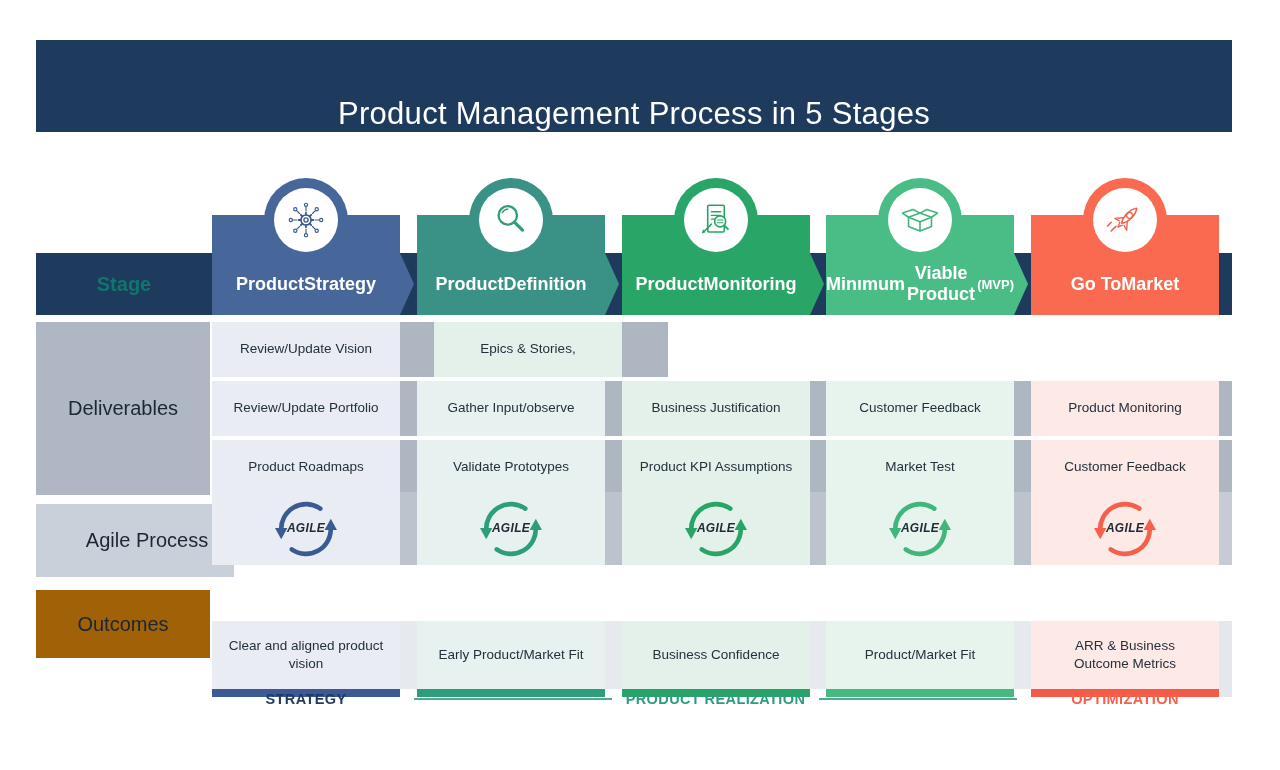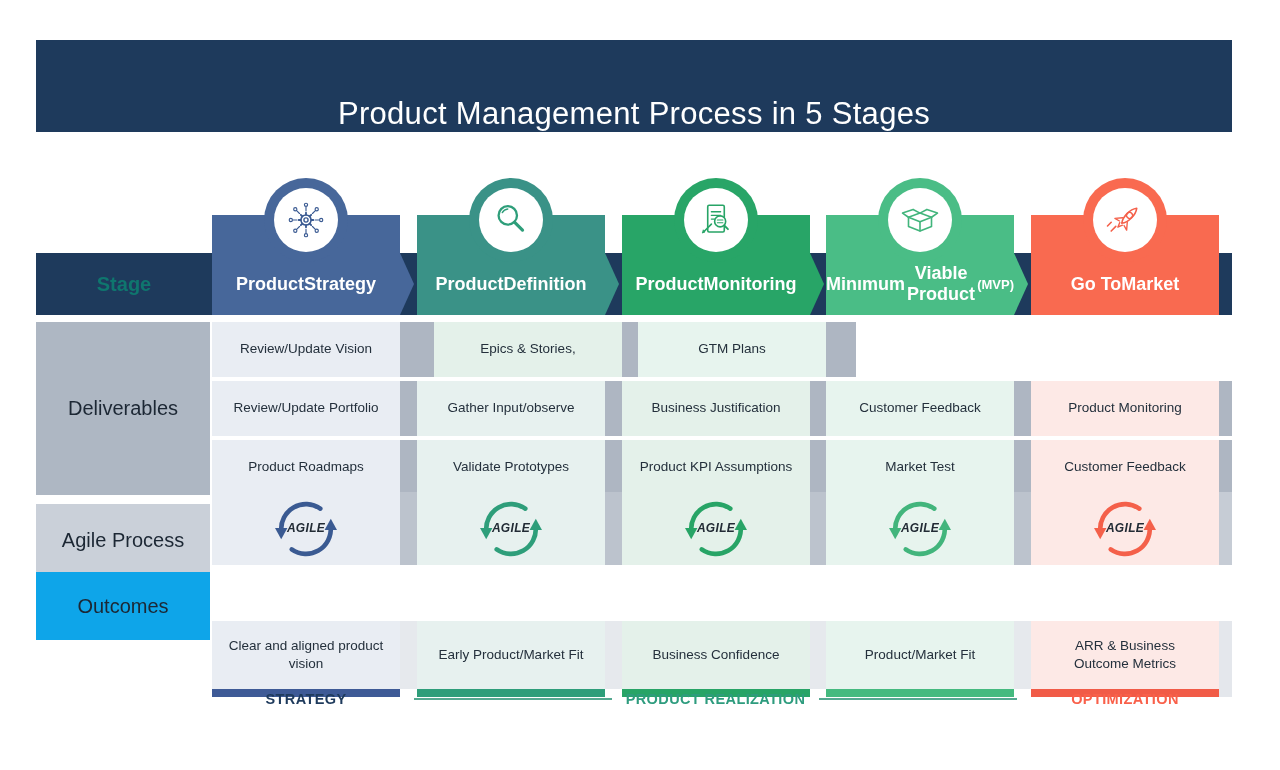--- a/index.html
+++ b/index.html
@@ -32,22 +32,22 @@
                justify-content:center;color:var(--agile);}
   .badge-inner svg{width:46px;height:46px;}
   .stage-name{position:absolute;left:0;top:38px;width:100%;height:62px;display:flex;flex-direction:row;
               align-items:center;justify-content:center;color:#fff;font-weight:bold;font-size:18px;line-height:1.16;text-align:center;}
   .stage-sub{font-size:13px;margin-top:1px;}
 
   
   .rowlabel{position:absolute;left:36px;width:174px;display:flex;align-items:center;justify-content:center;
             font-size:20px;color:#1c2734;}
   .lbl-deliv{top:322px;height:173px;background:#aeb7c3;}
-  .lbl-agile{top:504px;height:73px;background:#cad0d9;}
-  .lbl-out{top:572px;height:68px;background:#0ea5e9;}
+  .lbl-agile{top:504px;height:73px;background:#cad0d9;padding-left:24px;}
+  .lbl-out{top:590px;height:68px;background:#a16207;}
 
   
   .band{position:absolute;left:212px;width:1172px;display:flex;flex-direction:column;gap:4px;}
   .brow{display:flex;}
   .deliv{top:322px;}
   .deliv .brow{height:55px;}
   .cell{width:188px;box-sizing:border-box;display:flex;align-items:center;justify-content:center;text-align:center;
         background:var(--tint);font-size:13.5px;color:#24303c;padding:0 12px;line-height:1.25;}
   .gut{width:17px;}
   .gut.g3{width:16px;}
@@ -201,21 +201,20 @@
   <div class="rowlabel lbl-agile">Agile Process</div>
   <div class="rowlabel lbl-out">Outcomes</div>
 
   <div class="band deliv">
     <div class="brow">
       <div class="cell s1">Review/Update Vision</div>
       <div class="gut"></div>
       <div class="gut"></div>
       <div class="cell s3">Epics &amp; Stories,</div>
       <div class="gut g3"></div>
-      <div class="cell s4">GTM Plans</div>
       <div class="gut"></div>
       <div class="edge"></div>
     </div>
     <div class="brow">
       <div class="cell s1">Review/Update Portfolio</div>
       <div class="gut"></div>
       <div class="cell s2">Gather Input/observe</div>
       <div class="gut"></div>
       <div class="cell s3">Business Justification</div>
       <div class="gut g3"></div>

